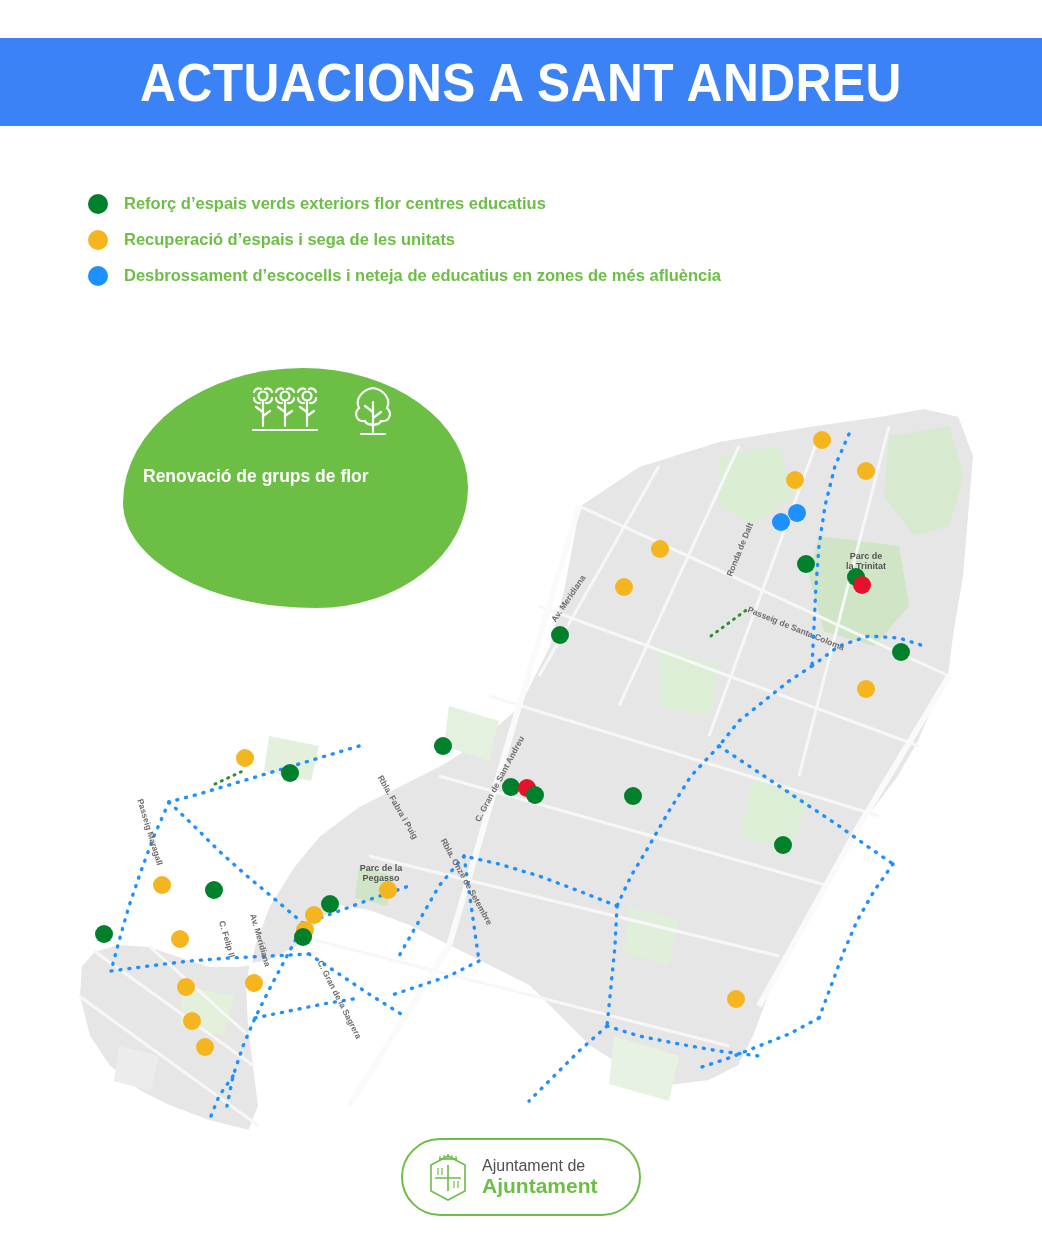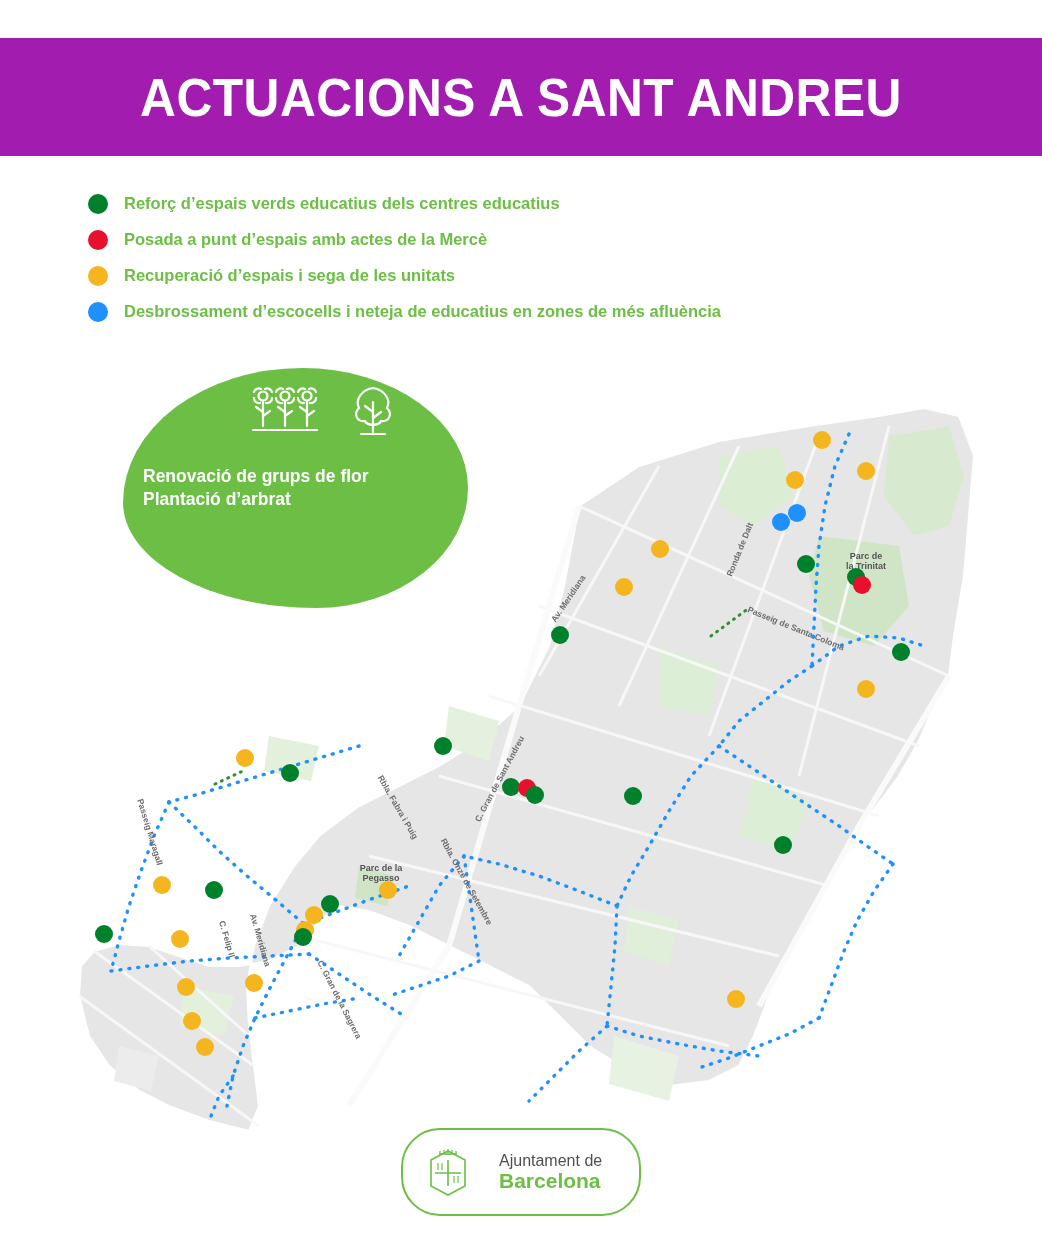--- a/index.html
+++ b/index.html
@@ -14,22 +14,22 @@
     font-family: "Liberation Sans", sans-serif;
     overflow: hidden;
   }
 
   
   .header {
     position: absolute;
     left: 0;
     top: 38px;
     width: 1042px;
-    height: 118px;
-    background: #a21caf;
+    height: 88px;
+    background: #3b82f6;
     display: flex;
     align-items: center;
     justify-content: center;
   }
   .header-title {
     color: #ffffff;
     font-size: 54px;
     font-weight: bold;
     letter-spacing: 0.5px;
     text-transform: uppercase;
@@ -151,28 +151,28 @@
   .footer {
     position: absolute;
     left: 0;
     bottom: 34px;
     width: 1042px;
     display: flex;
     justify-content: center;
   }
   .logo-box {
     width: 240px;
-    height: 88px;
+    height: 78px;
     border: 2px solid #6cbe45;
     border-radius: 39px;
     display: flex;
     align-items: center;
     padding-left: 22px;
     box-sizing: border-box;
-    gap: 28px;
+    gap: 11px;
   }
   .logo-text-top {
     font-size: 16px;
     color: #4f4f4f;
     line-height: 1.1;
   }
   .logo-text-bottom {
     font-size: 21px;
     color: #6cbe45;
     font-weight: bold;
@@ -182,25 +182,21 @@
 </head>
 <body>
 
 <div class="header">
   <div class="header-title">Actuacions a Sant Andreu</div>
 </div>
 
 <div class="legend">
   <div class="legend-row">
     <span class="legend-dot" style="background:#00802b"></span>
-    <span class="legend-label">Reforç d’espais verds educatius dels centres educatius</span>
-  </div>
-  <div class="legend-row">
-    <span class="legend-dot" style="background:#e8112d"></span>
-    <span class="legend-label">Posada a punt d’espais amb actes de la Mercè</span>
+    <span class="legend-label">Reforç d’espais verds exteriors flor centres educatius</span>
   </div>
   <div class="legend-row">
     <span class="legend-dot" style="background:#f5b51f"></span>
     <span class="legend-label">Recuperació d’espais i sega de les unitats</span>
   </div>
   <div class="legend-row">
     <span class="legend-dot" style="background:#1e90ff"></span>
     <span class="legend-label">Desbrossament d’escocells i neteja de educatius en zones de més afluència</span>
   </div>
 </div>
@@ -369,32 +365,31 @@
       <g stroke="#ffffff" stroke-width="2.2" fill="none" stroke-linecap="round">
         <path d="M24 6 C12 8 6 18 10 26 C4 32 8 40 16 39 C18 44 30 44 32 39 C40 40 44 32 38 26 C42 18 36 8 24 6 Z"></path>
         <path d="M24 20 L24 50"></path>
         <path d="M24 30 L16 24 M24 36 L32 30"></path>
         <path d="M12 52 L36 52"></path>
       </g>
     </svg>
   </div>
   <div class="blob-text">
     <div class="blob-line1">Renovació de grups de flor</div>
-    <div class="blob-line3">Plantació d’arbrat</div>
   </div>
 </div>
 
 <div class="footer">
   <div class="logo-box">
     <svg width="46" height="52" viewBox="0 0 46 52">
       <path d="M6 14 L23 5 L40 14 L40 40 L23 49 L6 40 Z" fill="none" stroke="#6cbe45" stroke-width="1.6"></path>
       <path d="M23 14 L23 40 M10 27 L36 27" stroke="#6cbe45" stroke-width="1.6"></path>
       <path d="M13 17 L13 24 M17 17 L17 24" stroke="#6cbe45" stroke-width="1.2"></path>
       <path d="M29 30 L29 37 M33 30 L33 37" stroke="#6cbe45" stroke-width="1.2"></path>
       <path d="M14 8 L32 8" stroke="#6cbe45" stroke-width="1.6"></path>
       <path d="M15 5 L15 8 M19 4 L19 8 M23 3 L23 8 M27 4 L27 8 M31 5 L31 8" stroke="#6cbe45" stroke-width="1.2"></path>
     </svg>
     <div>
       <div class="logo-text-top">Ajuntament de</div>
-      <div class="logo-text-bottom">Barcelona</div>
+      <div class="logo-text-bottom">Ajuntament</div>
     </div>
   </div>
 </div>
 
 </body></html>

